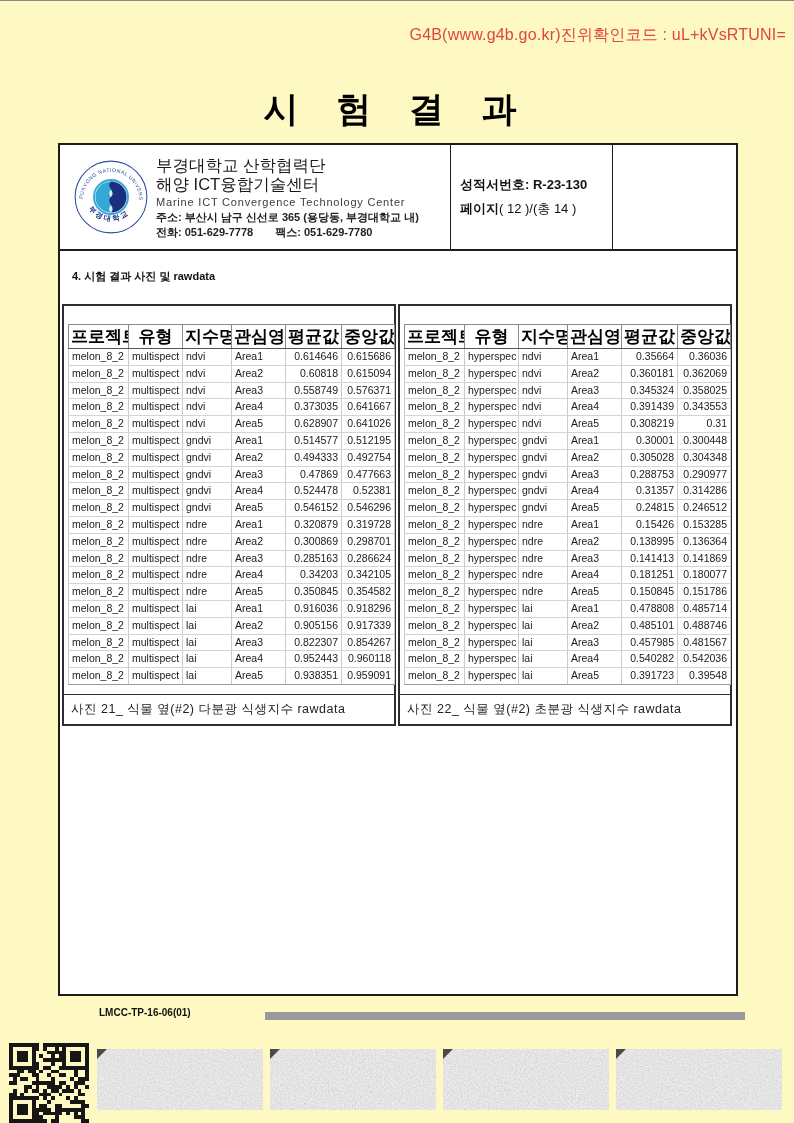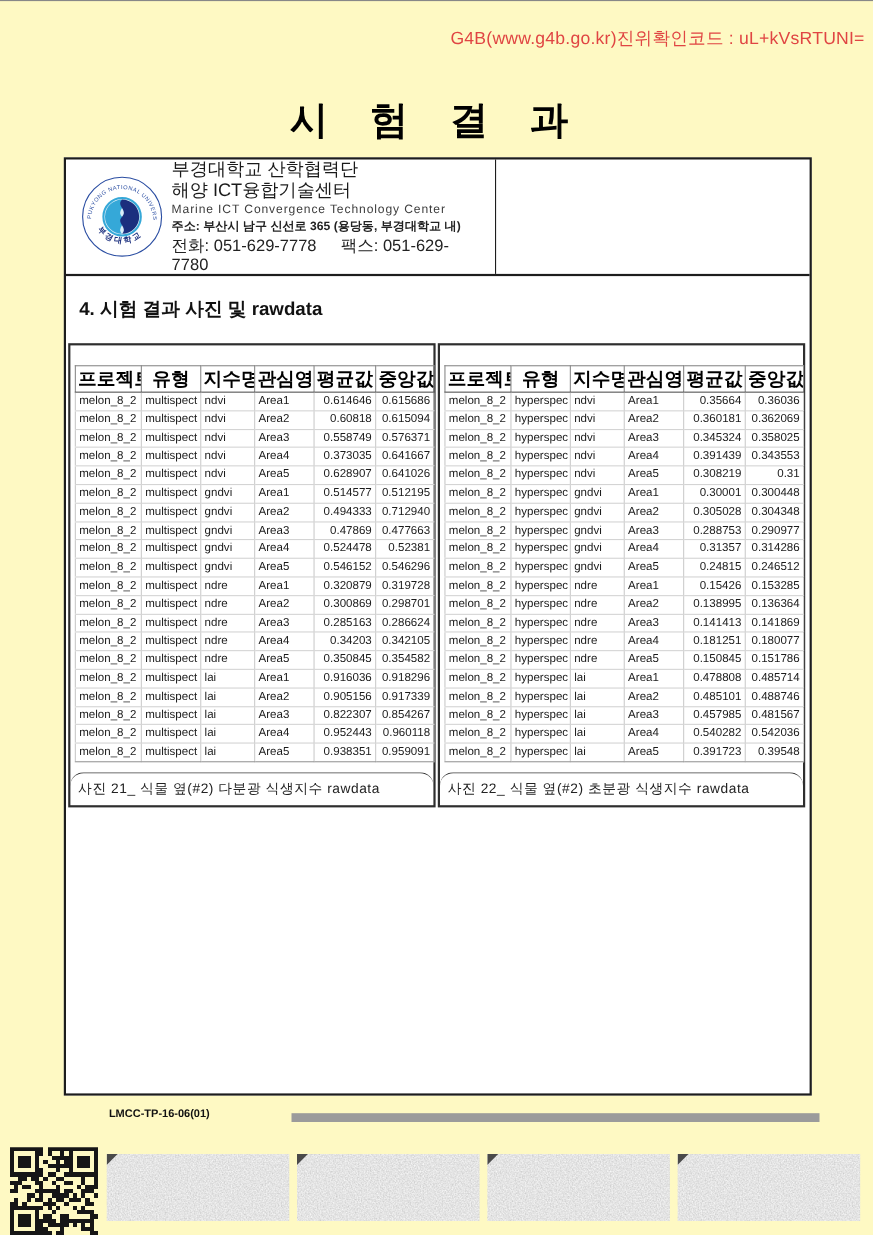--- a/index.html
+++ b/index.html
@@ -24,27 +24,27 @@
   
   .letterhead { display:flex; height:106px; border-bottom:2px solid #1d1d1d; }
   .lh-left { width:390px; display:flex; align-items:center; padding-left:14px; }
   .lh-mid  { width:162px; border-left:1.5px solid #1d1d1d; display:flex; flex-direction:column; justify-content:center; padding-left:9px; }
   .lh-right{ flex:1; border-left:1.5px solid #1d1d1d; }
   .logo-wrap { width:74px; height:74px; flex:none; }
   .lh-text { margin-left:8px; line-height:1.15; }
   .lh-org1, .lh-org2 { font-size:16.5px; font-weight:normal; color:#1a1a1a; }
   .lh-en { font-size:11px; color:#3c3c3c; letter-spacing:0.8px; margin-top:2px; }
   .lh-addr { font-size:11px; font-weight:bold; color:#222; margin-top:3px; }
-  .lh-phone { font-size:15px; font-weight:normal; color:#222; margin-top:2px; }
+  .lh-phone { font-size:11px; font-weight:bold; color:#222; margin-top:2px; }
   .lh-phone span { margin-right:22px; }
   .report-no { font-size:13px; font-weight:bold; color:#111; }
   .page-no { font-size:13px; color:#111; margin-top:6px; }
   .page-no b { font-weight:bold; }
   
-  .section-title { margin:18px 0 0 12px; font-size:17px; font-weight:bold; color:#111; }
+  .section-title { margin:18px 0 0 12px; font-size:11px; font-weight:bold; color:#111; }
   
   .tables-row { display:flex; margin:20px 0 0 2px; }
   .table-box {
     width:334px; height:422px; border:2px solid #2e2e2e; background:#fff;
     display:flex; flex-direction:column; margin-right:2px;
   }
   .tbl-area { padding:18px 0 0 4px; }
   table.rawdata { border-collapse:collapse; table-layout:fixed; width:326px;
     border-left:1px solid #c9c9c9; }
   table.rawdata col:nth-child(1){ width:60px; }
@@ -62,21 +62,21 @@
     font-size:10.5px; color:#1a1a1a; height:15.8px; line-height:15.8px;
     border-right:1px solid #cccccc; border-bottom:1px solid #d4d4d4;
     padding:0 3px; overflow:hidden; white-space:nowrap;
   }
   table.rawdata tbody tr:last-child td { border-bottom:1px solid #9a9a9a; }
   table.rawdata td.num { text-align:right; }
   .box-spacer { flex:1; }
   .caption {
     border-top:1.5px solid #2e2e2e; height:30px; line-height:29px;
     font-size:12.5px; color:#222; padding-left:7px; letter-spacing:0.5px;
-    overflow:hidden; white-space:nowrap;border-radius:12px;
+    overflow:hidden; white-space:nowrap;
   }
   
   .footer-code { position:absolute; left:55px; top:1006px; font-size:10px; font-weight:bold; color:#111;padding-left:44px; }
   .footer-bar { position:absolute; left:265px; top:1011px; width:480px; height:8px; background:#9b9b9b; }
   
   .qr { position:absolute; left:8px; top:1042px; width:82px; height:80px; }
   .noise-block { position:absolute; top:1048px; width:166px; height:61px; }
   .noise-1 { left:97px; } .noise-2 { left:270px; } .noise-3 { left:443px; } .noise-4 { left:616px; }
 </style>
 </head>
@@ -128,20 +128,24 @@
         <div class="lh-text">
           <div class="lh-org1">부경대학교 산학협력단</div>
           <div class="lh-org2">해양 ICT융합기술센터</div>
           <div class="lh-en">Marine ICT Convergence Technology Center</div>
           <div class="lh-addr">주소: 부산시 남구 신선로 365 (용당동, 부경대학교 내)</div>
           <div class="lh-phone">
             <span>전화: 051-629-7778</span><span>팩스: 051-629-7780</span>
           </div>
         </div>
       </div>
+      <div class="lh-mid">
+        <div class="report-no">성적서번호: R-23-130</div>
+        <div class="page-no"><b>페이지</b><span>( 12 )/(총 14 )</span></div>
+      </div>
       <div class="lh-right"></div>
     </div>
 
     <div class="section-title">4. 시험 결과 사진 및 rawdata</div>
 
     <div class="tables-row">
 
       <div class="table-box">
         <div class="tbl-area">
           <table class="rawdata">
@@ -211,21 +215,21 @@
                   <td>Area1</td>
                   <td class="num">0.514577</td>
                   <td class="num">0.512195</td>
                 </tr>
                 <tr>
                   <td>melon_8_2</td>
                   <td>multispect</td>
                   <td>gndvi</td>
                   <td>Area2</td>
                   <td class="num">0.494333</td>
-                  <td class="num">0.712940</td>
+                  <td class="num">0.492754</td>
                 </tr>
                 <tr>
                   <td>melon_8_2</td>
                   <td>multispect</td>
                   <td>gndvi</td>
                   <td>Area3</td>
                   <td class="num">0.47869</td>
                   <td class="num">0.477663</td>
                 </tr>
                 <tr>

